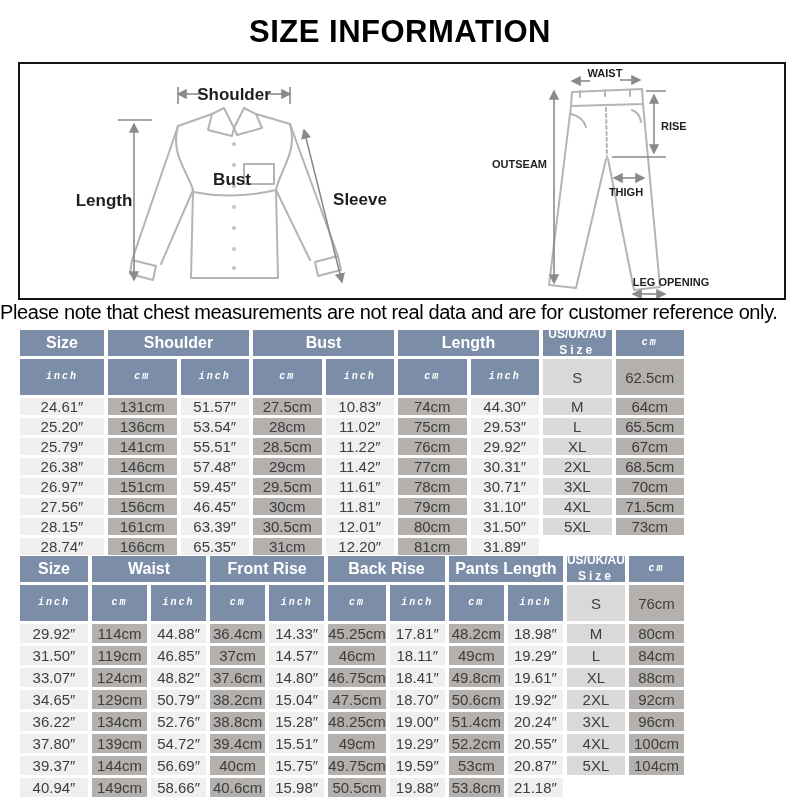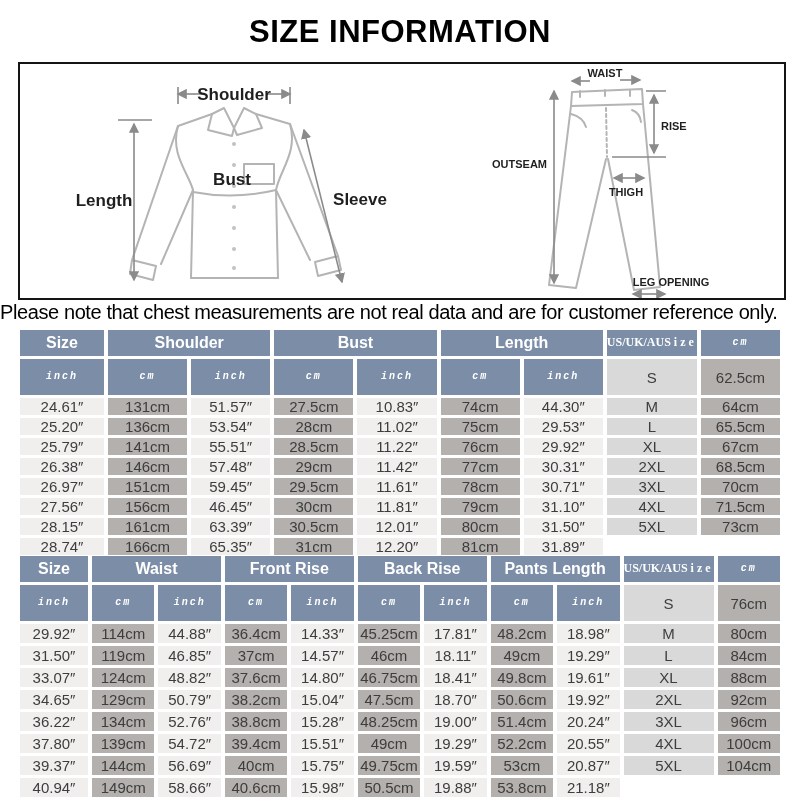--- a/index.html
+++ b/index.html
@@ -9,35 +9,35 @@
   *{margin:0;padding:0;box-sizing:border-box;}
   body{width:800px;height:800px;background:#ffffff;position:relative;overflow:hidden;
        font-family:"Liberation Sans",sans-serif;}
   .page-title{position:absolute;top:14px;left:0;width:800px;text-align:center;
       font-size:31px;font-weight:bold;color:#000;letter-spacing:0.5px;}
   .diagram-box{position:absolute;left:18px;top:62px;width:768px;height:238px;
       border:2px solid #141414;background:#fff;}
   .diagram-box svg{display:block;}
   .note-line{position:absolute;top:301px;left:0;width:762px;text-align:center;
       font-size:20px;letter-spacing:-0.4px;color:#000;white-space:nowrap;}
-  .size-table{position:absolute;left:20px;width:760px;display:grid;column-gap:4px;row-gap:3px;border-radius:7px;}
+  .size-table{position:absolute;left:20px;width:664px;display:grid;column-gap:4px;row-gap:3px;border-radius:7px;}
   #table-tops{top:330px;grid-template-columns:84px repeat(8,1fr);
       grid-template-rows:26px 36px repeat(8,17px);}
   #table-bottoms{top:556px;grid-template-columns:68px repeat(10,1fr);
       grid-template-rows:26px 36px repeat(8,19px);}
   .cell{display:flex;align-items:center;justify-content:center;
       font-size:15px;color:var(--body-text);line-height:1;}
   .head{background:var(--header-bg);color:var(--header-text);font-weight:bold;font-size:16px;}
   .group{grid-column:span 2;}
   .unit{background:var(--header-bg);color:var(--header-text);
       font-family:"Liberation Mono","DejaVu Sans Mono",monospace;
       font-weight:bold;font-size:10px;letter-spacing:2px;font-style:italic;}
   .subcorner{background:var(--header-bg);color:var(--header-text);
-      font-family:Liberation Serif, serif;
-      font-weight:bold;font-size:12px;flex-direction:row;line-height:1.3;}
+      font-family:Liberation Sans, sans-serif;
+      font-weight:bold;font-size:12px;flex-direction:column;line-height:1.3;}
   .subcorner .l2{letter-spacing:3px;}
   .slabel{background:var(--size-bg);}
   .cm{background:var(--cm-bg);}
   .inch{background:var(--inch-bg);}
   .shirt-label{font-weight:bold;font-size:17px;fill:var(--label);}
   .pants-label{font-weight:bold;font-size:11px;fill:var(--label);}
   .outline{fill:none;stroke:var(--line);stroke-width:2;stroke-linejoin:round;stroke-linecap:round;}
   .arrow{fill:none;stroke:var(--arrow);stroke-width:1.6;}
 </style>
 </head>

